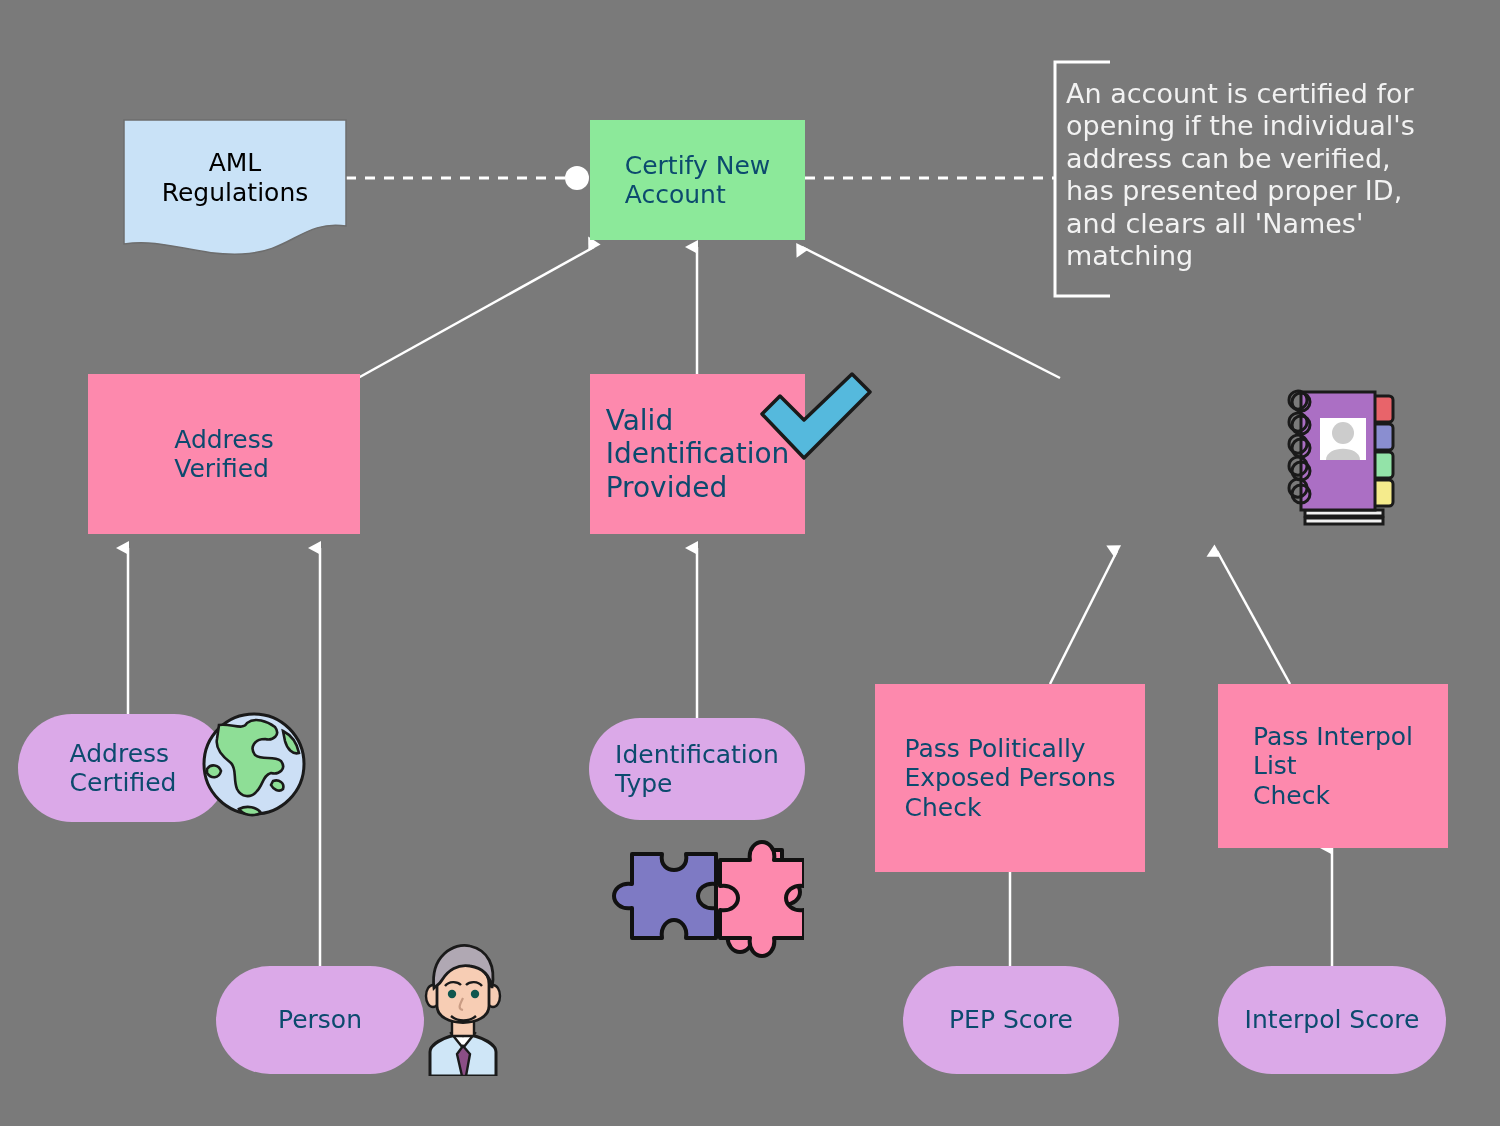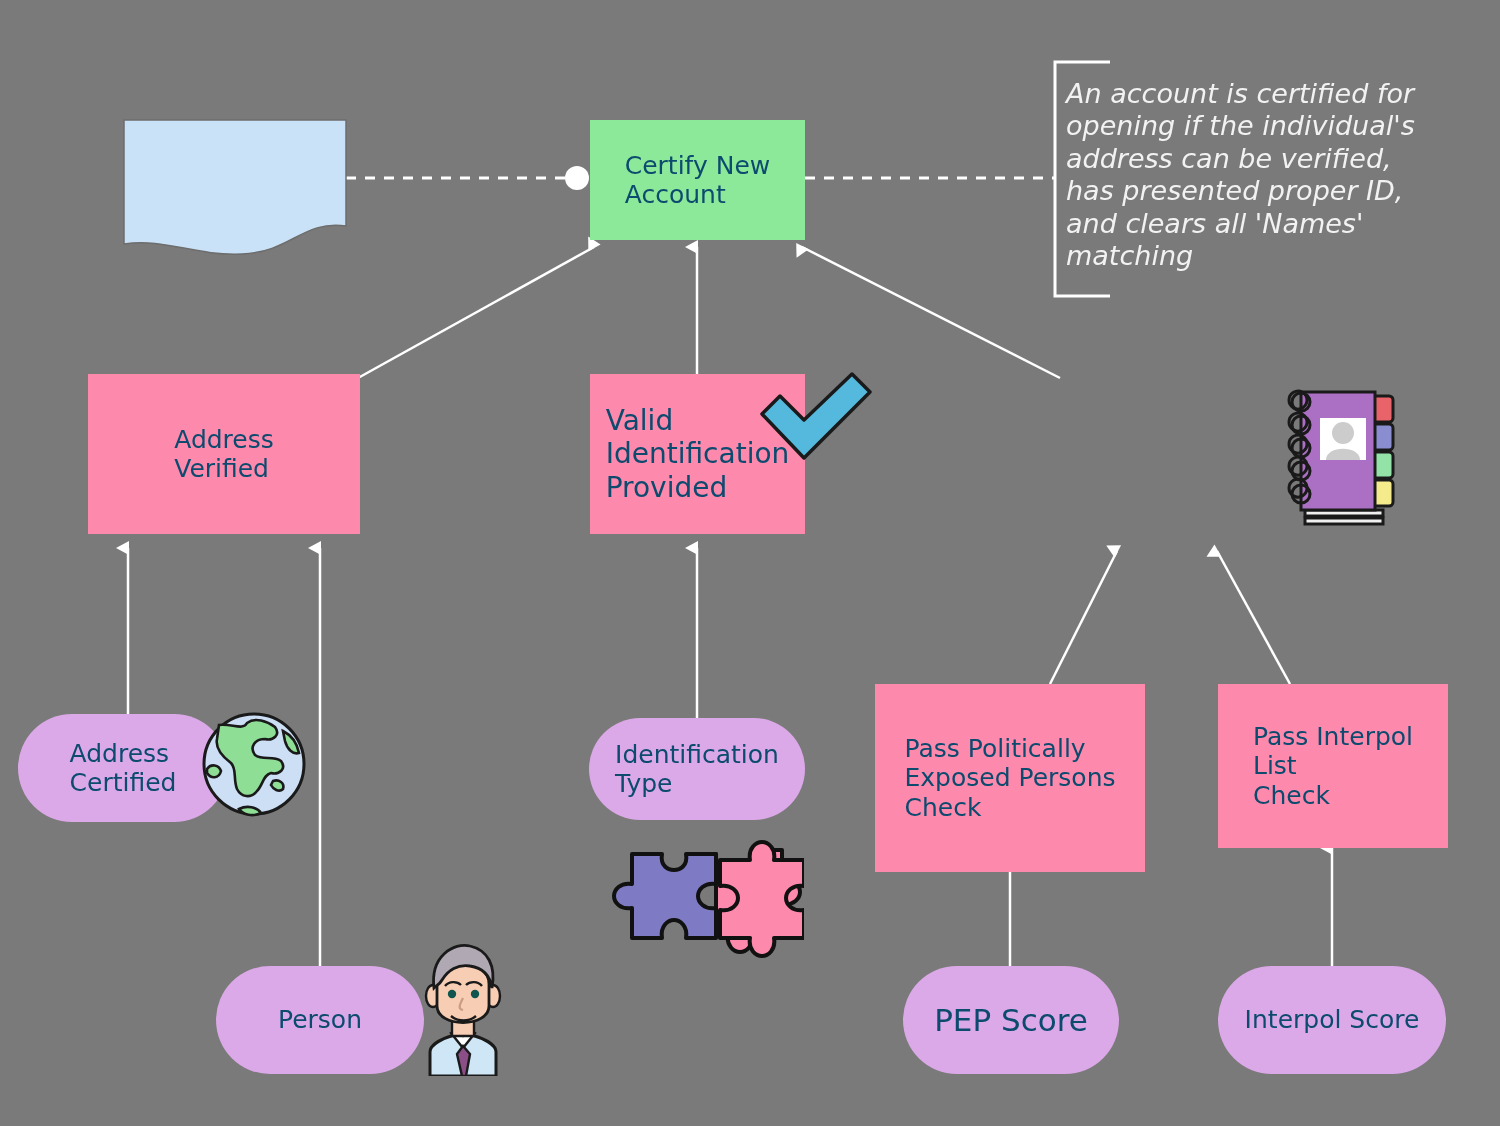--- a/index.html
+++ b/index.html
@@ -103,26 +103,28 @@
 
     <line x1="1010" y1="966" x2="1010" y2="848" stroke="#ffffff" stroke-width="2.5" marker-end="url(#arrowUp)"></line>
 
     <line x1="1332" y1="966" x2="1332" y2="848" stroke="#ffffff" stroke-width="2.5" marker-end="url(#arrowUp)"></line>
   </svg>
 
   <div class="doc-wrap" style="left:122px; top:118px; width:226px; height:138px;">
     <svg width="226" height="138" viewBox="0 0 226 138">
       <path d="M2 2 L224 2 L224 108 C180 102 170 134 120 136 C72 138 44 120 2 126 Z" fill="#c9e2f7" stroke="#6d6d6d" stroke-width="1.5"></path>
     </svg>
+    <div class="doc-label" style="top:30px; font-size:25px;">AML
+Regulations</div>
   </div>
 
   <div class="node rect green" style="left:590px; top:120px; width:215px; height:120px; font-size:25px;">Certify New
 Account</div>
 
-  <div class="annotation" style="left:1066px; top:78px; width:400px; font-size:27px;font-style:italic;">An account is certified for
+  <div class="annotation" style="left:1066px; top:78px; width:400px; font-size:27px;">An account is certified for
 opening if the individual's
 address can be verified,
 has presented proper ID,
 and clears all 'Names'
 matching</div>
 
   <div class="node rect" style="left:88px; top:374px; width:272px; height:160px; font-size:25px;">Address
 Verified</div>
 
   <div class="node rect" style="left:590px; top:374px; width:215px; height:160px; font-size:28px;">Valid
@@ -232,17 +234,17 @@
                L184 96 L154 96 C156 108 148 114 142 114 C136 114 128 108 130 96
                L118 96 Z" fill="#fd89ad" stroke="#111111" stroke-width="4" stroke-linejoin="round"></path>
 
       <path d="M122 22 L152 22 C150 10 158 4 164 4 C170 4 178 10 176 22 L206 22 L206 48
                C194 46 188 54 188 60 C188 66 194 74 206 72 L206 100 L176 100
                C178 112 170 118 164 118 C158 118 150 112 152 100 L122 100 L122 72
                C134 74 140 66 140 60 C140 54 134 46 122 48 Z" fill="#fd89ad" stroke="#111111" stroke-width="4" stroke-linejoin="round"></path>
     </svg>
   </div>
 
-  <div class="node pill" style="left:903px; top:966px; width:216px; height:108px; font-size:31px;">PEP Score</div>
+  <div class="node pill" style="left:903px; top:966px; width:216px; height:108px; font-size:25px;">PEP Score</div>
 
   <div class="node pill" style="left:1218px; top:966px; width:228px; height:108px; font-size:25px;">Interpol Score</div>
 
 </div>
 
 </body></html>

